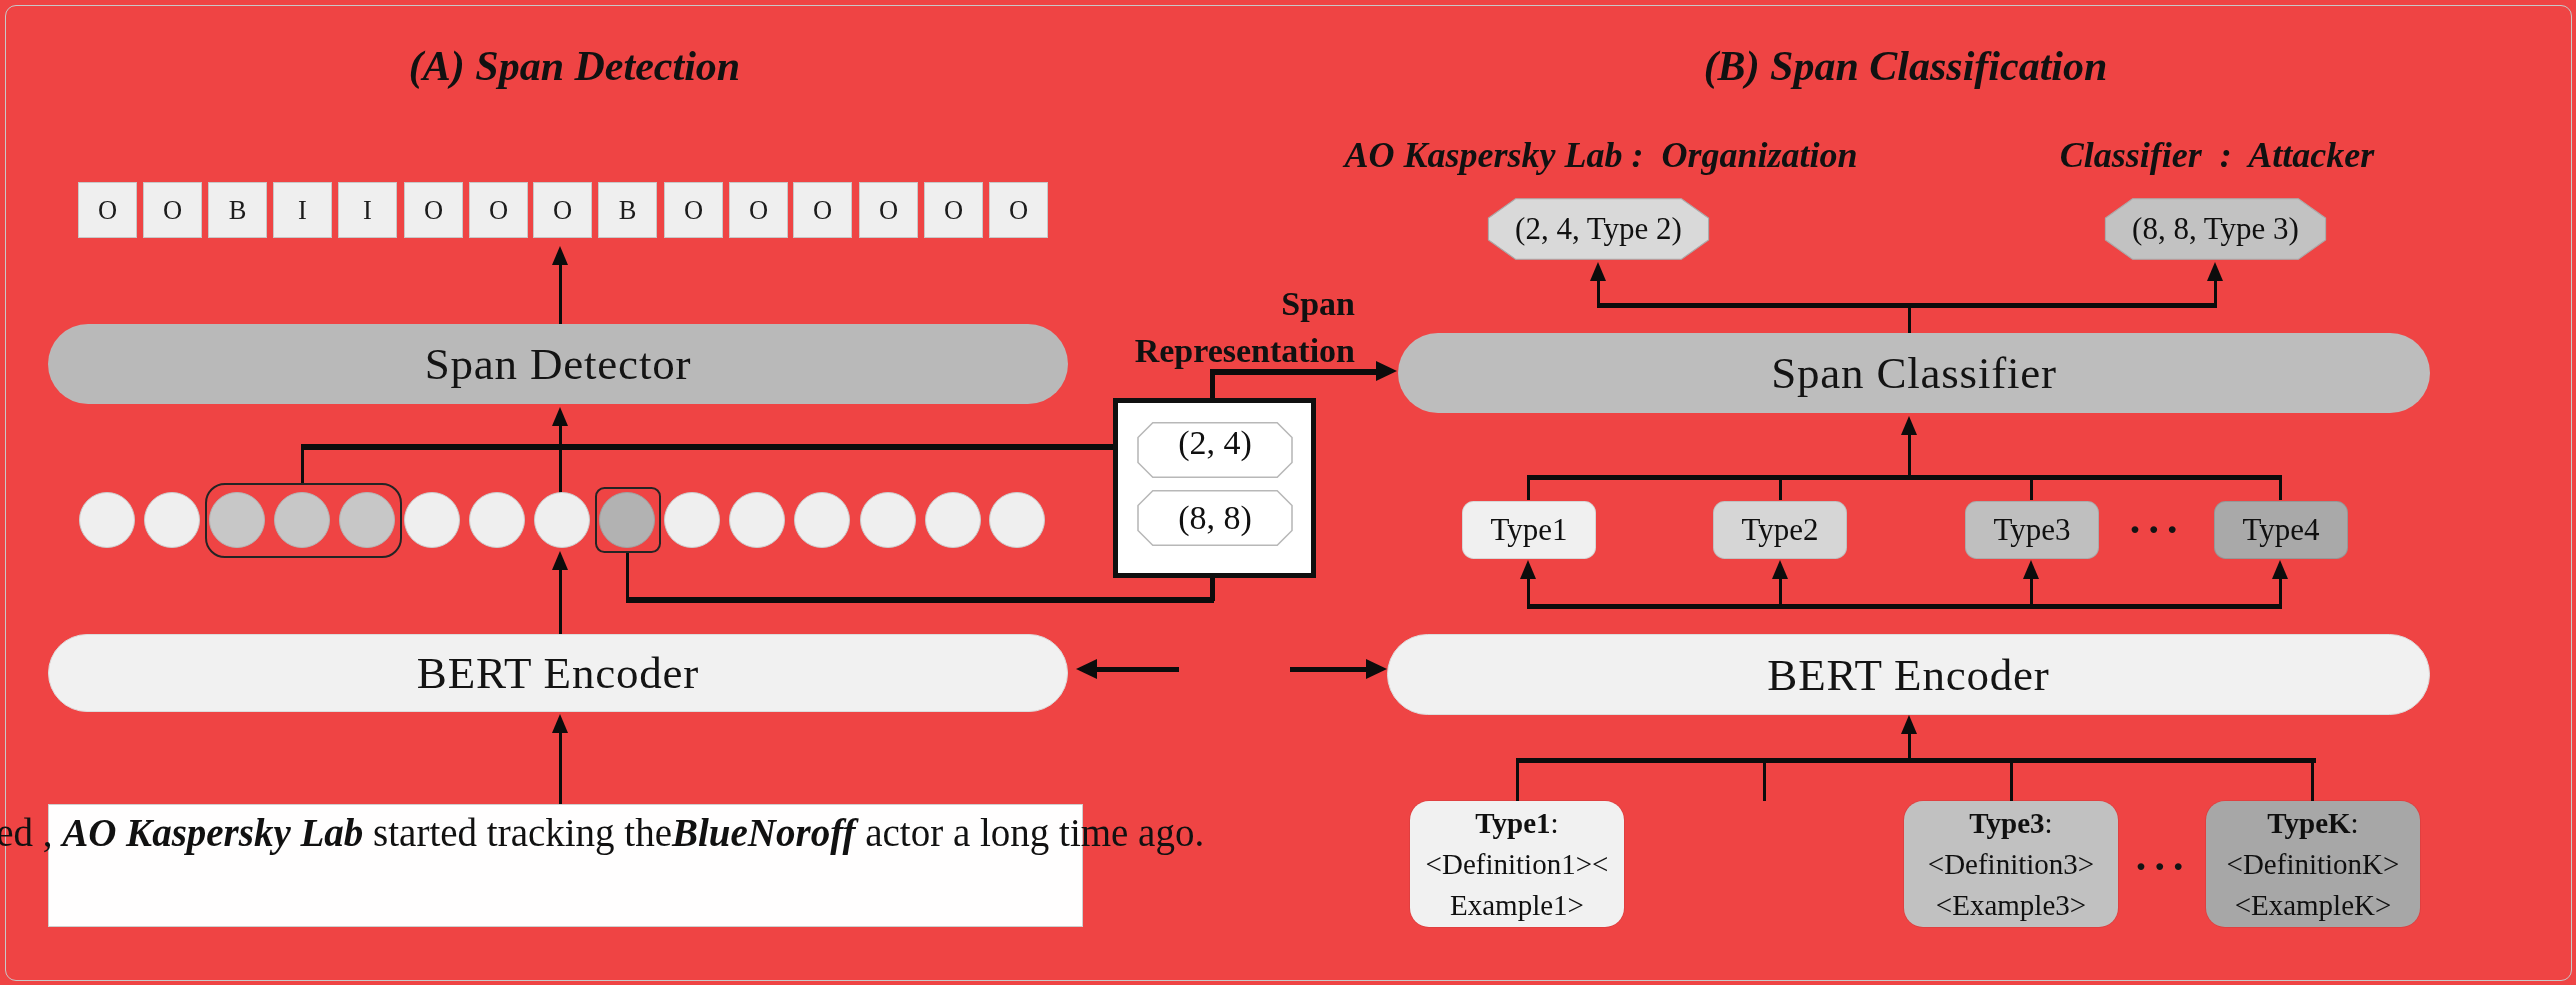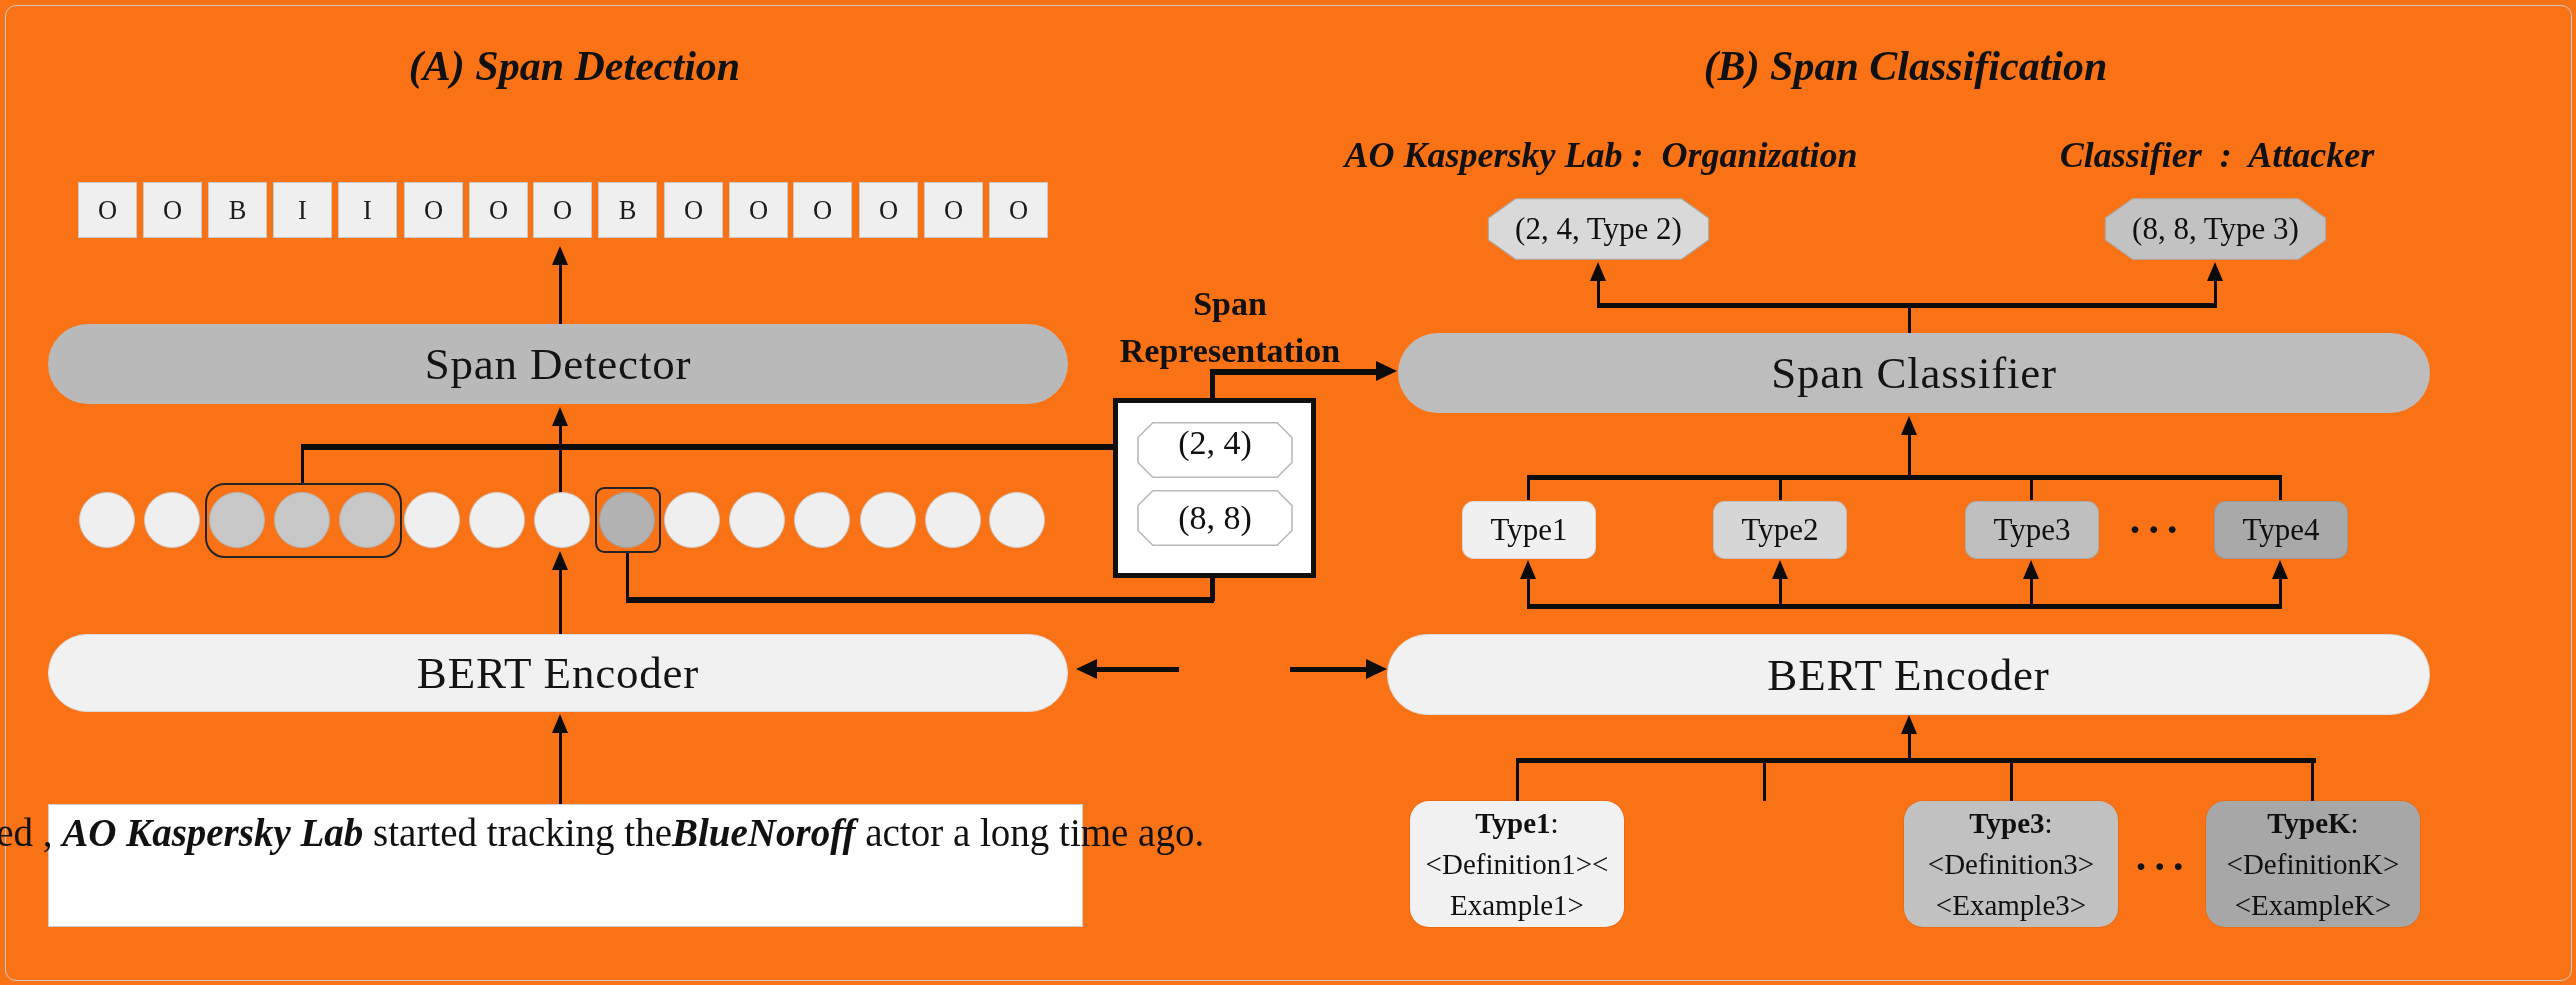--- a/index.html
+++ b/index.html
@@ -1,16 +1,16 @@
 <!DOCTYPE html>
 <html style="font-size:12.5px"><head>
 <meta charset="utf-8">
 <style>
   html,body{margin:0;padding:0;background:#ffffff;}
-  #canvas{position:relative;width:2576px;height:985px;background:#f97316;
+  #canvas{position:relative;width:2576px;height:985px;background:#ef4444;
           font-family:"Liberation Serif","DejaVu Serif",serif;color:#111;overflow:hidden;}
   .abs{position:absolute;}
   .line{position:absolute;background:#0c0c0c;}
   .ah{position:absolute;width:0;height:0;line-height:0;}
   .up-s{border-left:8.6px solid transparent;border-right:8.6px solid transparent;border-bottom:19.5px solid #0c0c0c;}
   .right-l{border-top:10px solid transparent;border-bottom:10px solid transparent;border-left:21px solid #0c0c0c;}
   .left-l{border-top:10px solid transparent;border-bottom:10px solid transparent;border-right:21px solid #0c0c0c;}
   .frame{border:1.6px solid #c8c8c8;border-radius:11px;}
   .pill{position:absolute;display:flex;align-items:center;justify-content:center;
         font-size:45px;color:#141414;letter-spacing:0.8px;}
@@ -22,21 +22,21 @@
        display:flex;align-items:center;justify-content:center;font-size:26.5px;color:#1c1c1c;}
   .circ{width:56px;height:56px;border-radius:50%;box-sizing:border-box;}
   .spanrect{border:2.3px solid #242424;background:transparent;box-sizing:border-box;}
   .repbox{border:5.5px solid #101010;background:#fff;box-sizing:border-box;}
   .octwrap{position:absolute;}
   .octwrap .lbl{position:absolute;left:0;top:0;width:100%;height:100%;display:flex;
                 align-items:center;justify-content:center;font-size:34px;color:#101010;}
   .hexwrap{position:absolute;}
   .hexwrap .lbl{position:absolute;left:0;top:0;width:100%;height:100%;display:flex;
                 align-items:center;justify-content:center;font-size:31px;color:#101010;}
-  .boldlabel{font-weight:bold;text-align:center;font-size:34px;line-height:47px;}
+  .boldlabel{font-weight:bold;text-align:right;font-size:34px;line-height:47px;}
   .typebox{position:absolute;top:501px;width:134px;height:58px;border-radius:11.7px;
            border:1.6px solid rgba(0,0,0,0.10);box-sizing:border-box;
            display:flex;align-items:center;justify-content:center;font-size:31px;color:#101010;}
   .defbox{position:absolute;top:801px;width:214px;height:126px;border-radius:19px;
           box-shadow:0 0 0 0.8px rgba(0,0,0,0.08);box-sizing:border-box;
           text-align:center;font-size:29px;line-height:41px;padding-top:1.6px;color:#101010;}
   .defbox .nm{font-weight:bold;}
   .dots{position:absolute;width:94px;text-align:center;font-weight:bold;font-size:42px;
         letter-spacing:4.7px;color:#141414;}
   .inputbox{background:#fffefe;border:1.6px solid #cfcfcf;display:flex;

